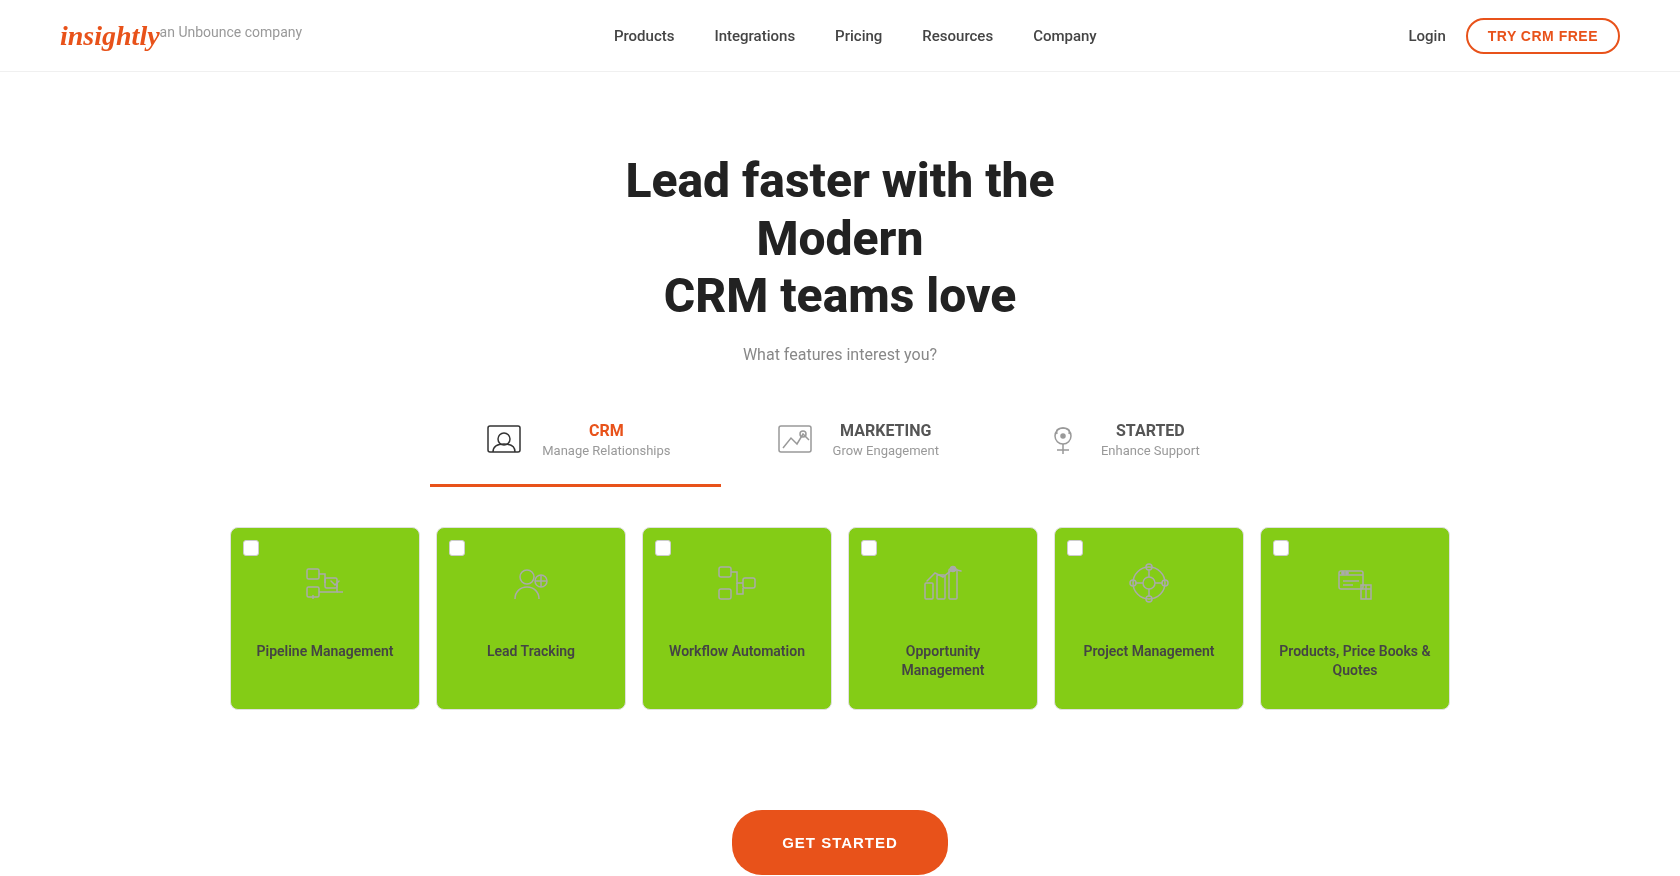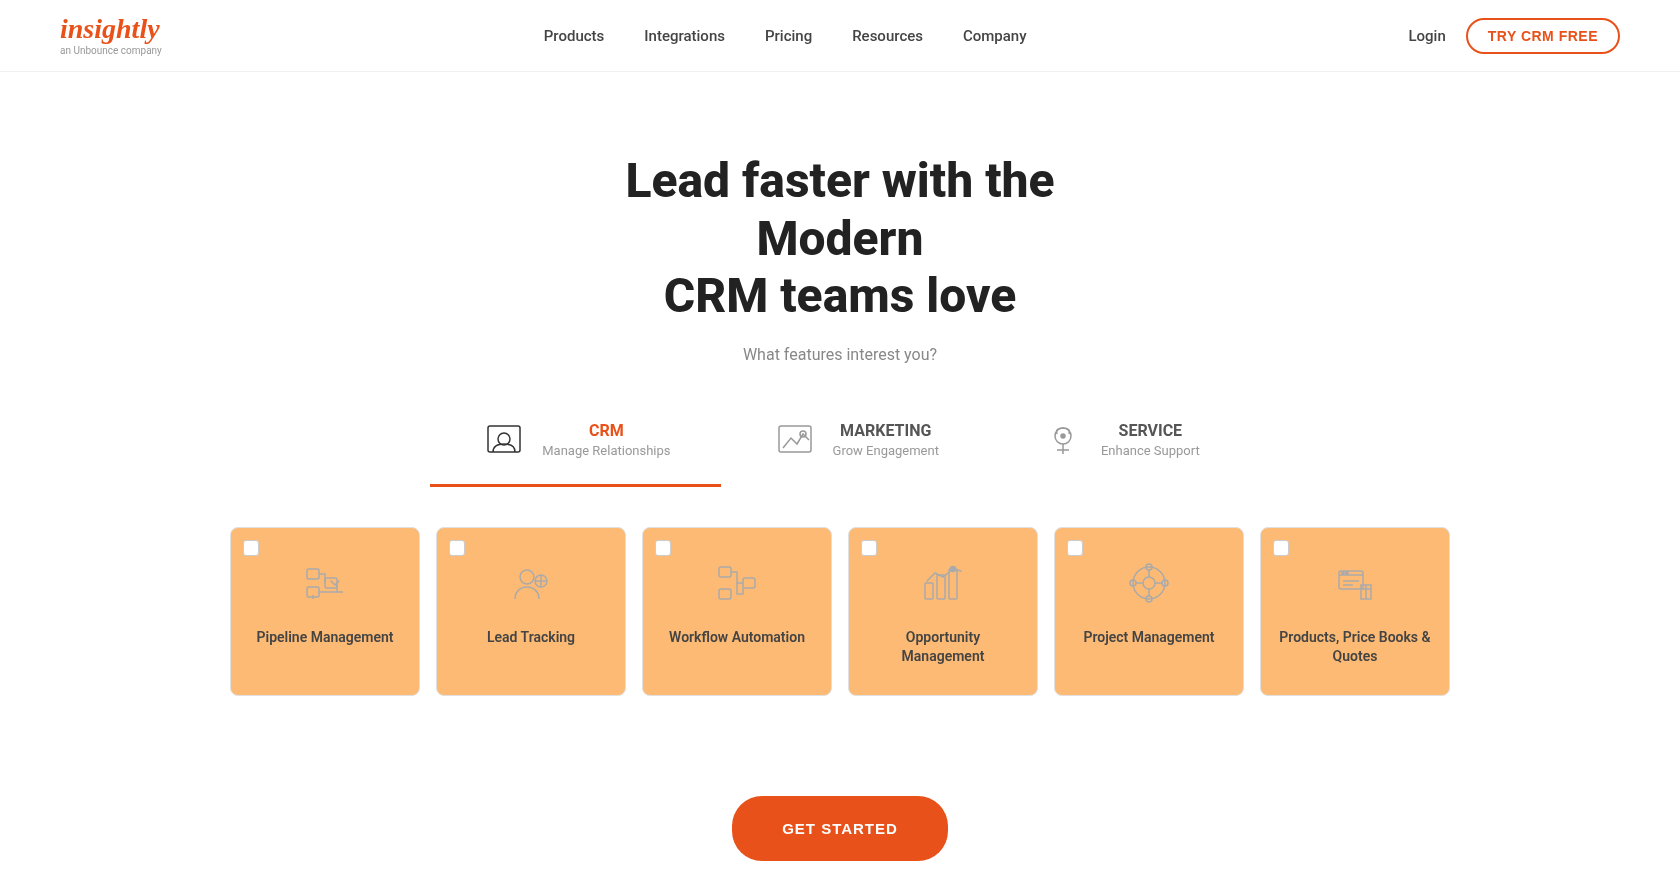--- a/index.html
+++ b/index.html
@@ -10,32 +10,31 @@
       display: flex;
       align-items: center;
       justify-content: space-between;
       padding: 0 60px;
       height: 72px;
       border-bottom: 1px solid #f0f0f0;
       background: #fff;
     }
     .logo-area {
       display: flex;
-      flex-direction: column;
     }
     .logo-text {
       font-size: 28px;
       font-weight: 700;
       color: #e8521a;
       font-style: italic;
       font-family: Georgia, serif;
       line-height: 1;
     }
     .logo-sub {
-      font-size: 10px;
+      font-size: 14px;
       color: #999;
       margin-top: 2px;
     }
     nav { display: flex; align-items: center; gap: 40px; }
     nav a {
       text-decoration: none;
       color: #444;
       font-size: 15px;
       font-weight: 500;
       cursor: pointer;
@@ -122,31 +121,32 @@
     }
 
     
     .cards-row {
       display: flex;
       justify-content: center;
       gap: 16px;
       padding: 0 40px 50px;
     }
     .card {
-      background: #fdba74;
+      background: #84cc16;
       border: 1px solid #e0e0e0;
       border-radius: 8px;
       width: 190px;
       padding: 30px 16px 28px;
       display: flex;
       flex-direction: column;
       align-items: center;
       text-align: center;
       position: relative;
       cursor: pointer;
+      gap: 14px;
     }
     .card-checkbox {
       position: absolute;
       top: 12px;
       left: 12px;
       width: 16px;
       height: 16px;
       border: 1.5px solid #ccc;
       border-radius: 3px;
       background: #fff;
@@ -247,21 +247,21 @@
       <div class="tab-icon">
         <svg viewBox="0 0 40 40" fill="none" stroke-width="1.5" stroke="#999">
           <circle cx="20" cy="16" r="8"></circle>
           <path d="M14 14 Q12 8 20 8 Q28 8 26 14"></path>
           <path d="M20 24 L20 34"></path>
           <path d="M14 30 L26 30"></path>
           <circle cx="20" cy="16" r="2" fill="#999"></circle>
         </svg>
       </div>
       <div class="tab-text">
-        <span class="tab-title">SERVICE</span>
+        <span class="tab-title">STARTED</span>
         <span class="tab-sub">Enhance Support</span>
       </div>
     </div>
 
   </div>
 
   <div class="cards-row">
 
     <div class="card">
       <div class="card-checkbox"></div>

